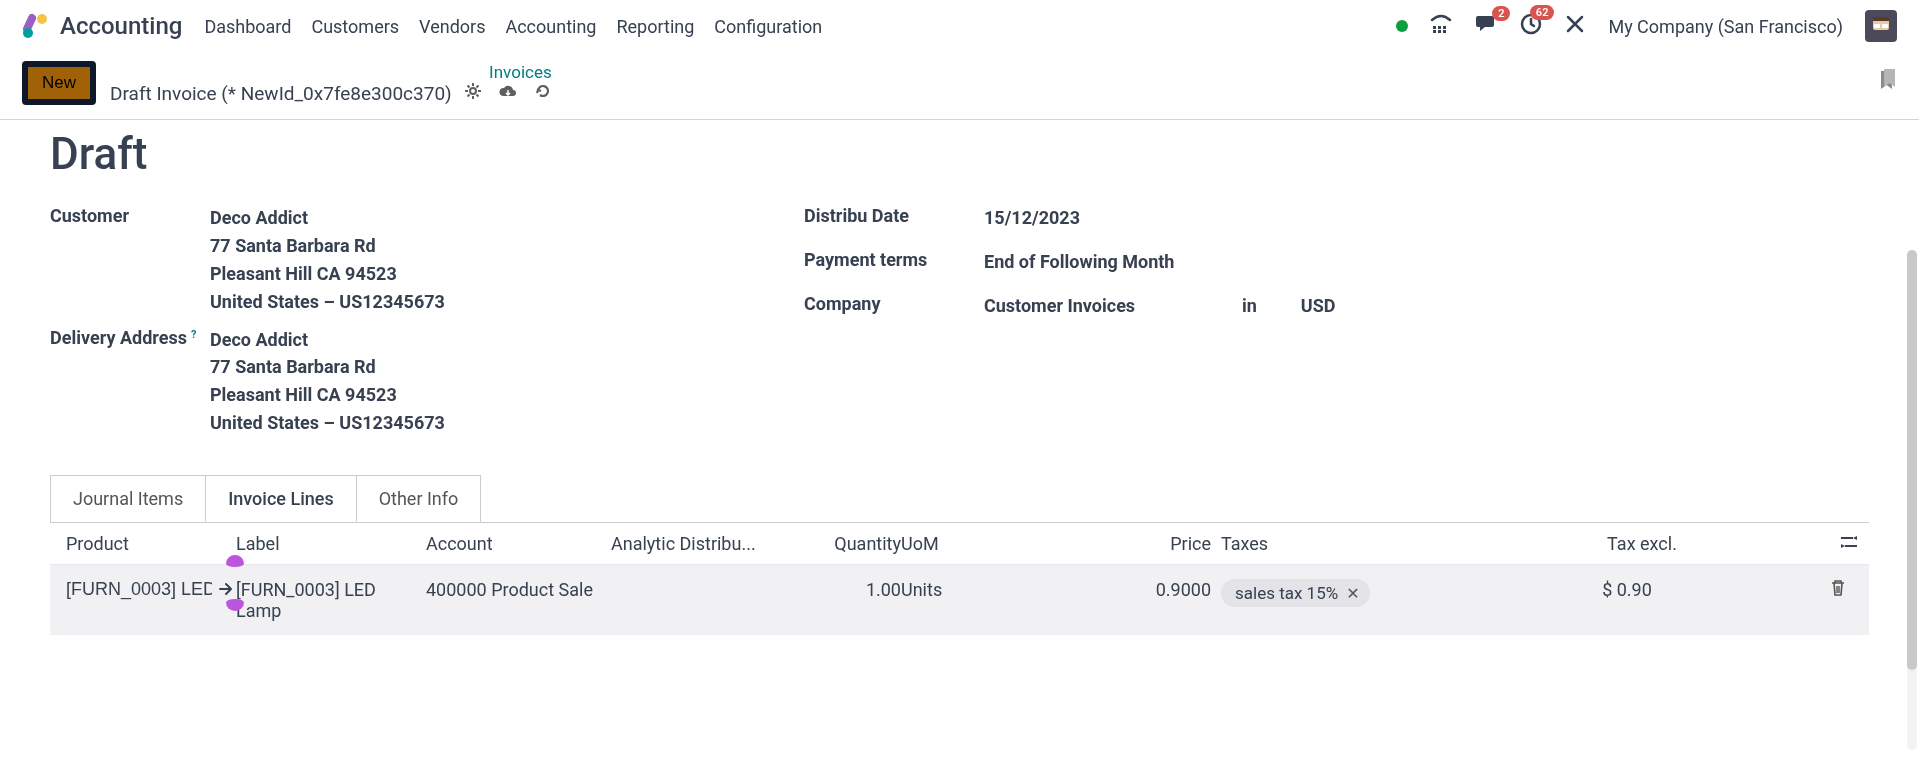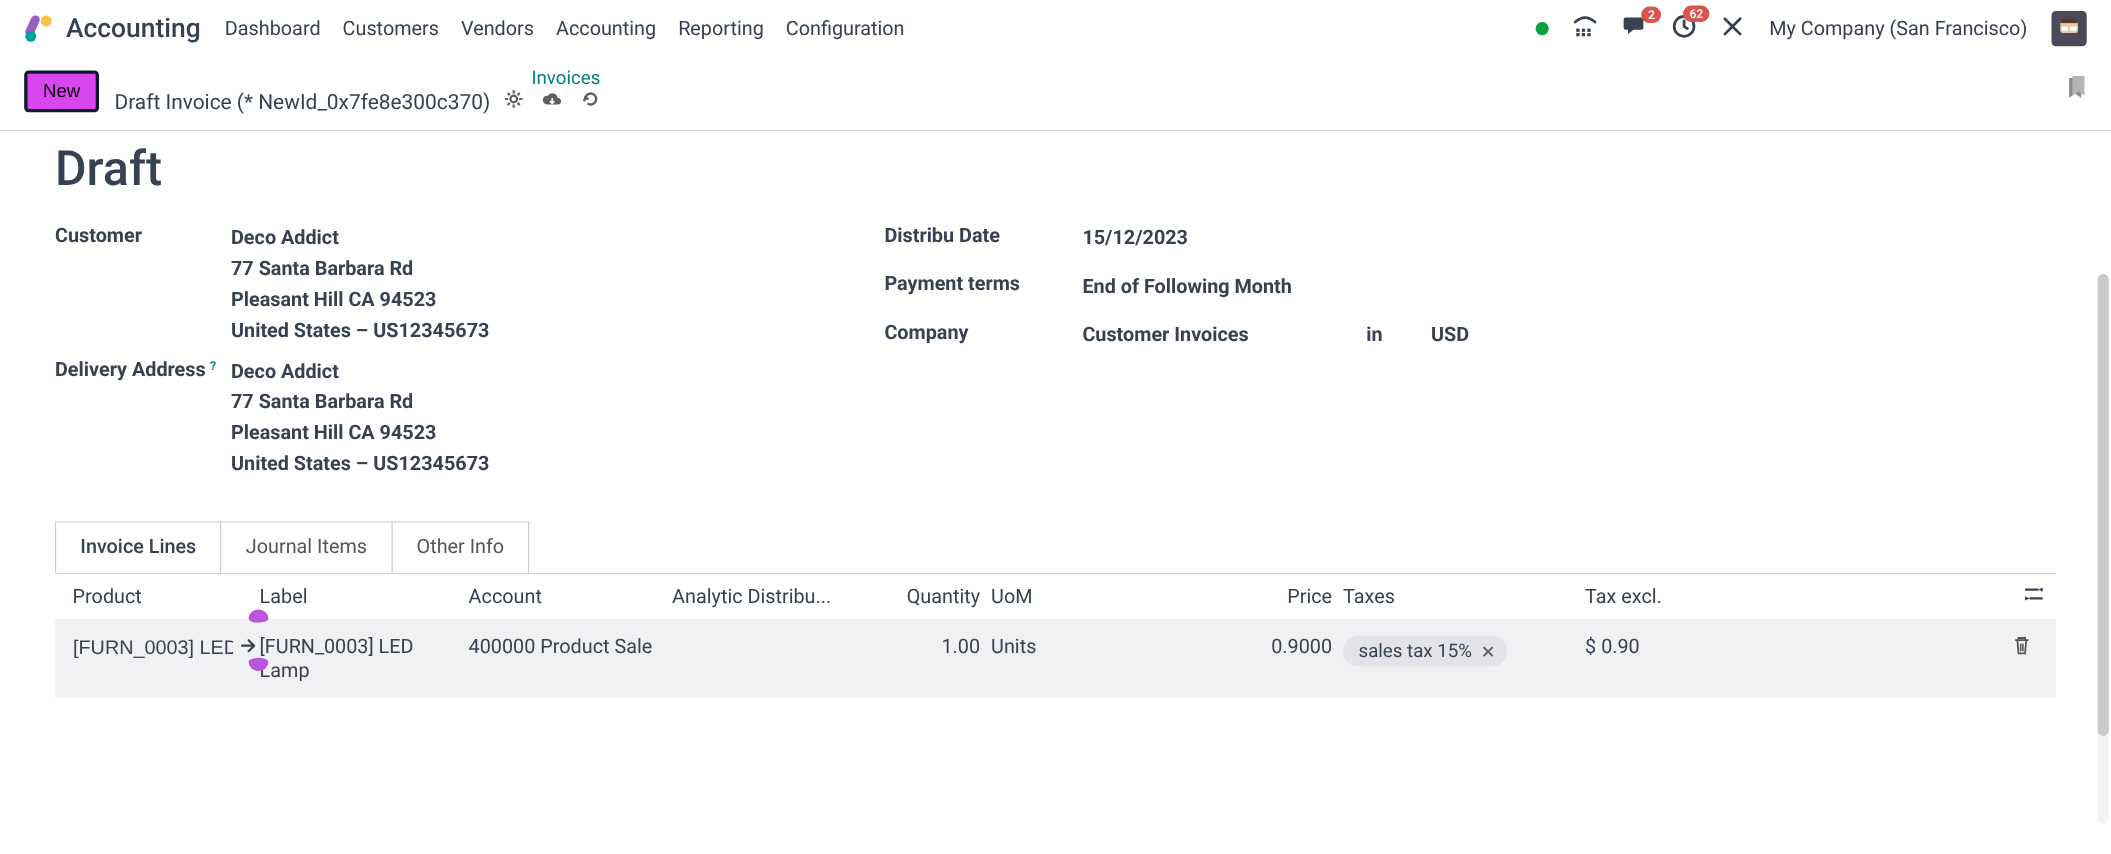--- a/index.html
+++ b/index.html
@@ -11,21 +11,21 @@
 .nav { display: flex; gap: 20px; }
 .nav a { color: #374151; text-decoration: none; font-size: 18px; cursor: pointer; }
 .topbar-right { margin-left: auto; display: flex; align-items: center; gap: 22px; }
 .status-dot { width: 12px; height: 12px; background: #0d9f3f; border-radius: 50%; }
 .icon-btn { position: relative; cursor: pointer; color: #374151; }
 .badge { position: absolute; top: -8px; right: -12px; background: #d9534f; color: #fff; border-radius: 10px; padding: 1px 6px; font-size: 11px; font-weight: 600; }
 .company-name { font-size: 18px; color: #374151; }
 .avatar { width: 32px; height: 32px; border-radius: 4px; background: #4a4a5a; display: flex; align-items: center; justify-content: center; }
 
 .breadcrumb-row { display: flex; align-items: center; padding: 8px 22px 14px; border-bottom: 1px solid #d1d5db; }
-.new-btn { border: 3px solid #0f172a; background: #d946ef; padding: 6px 14px; font-size: 17px; border-radius: 4px; margin-right: 14px; cursor: pointer; }
+.new-btn { border: 6px solid #0f172a; background: #a16207; padding: 6px 14px; font-size: 17px; border-radius: 4px; margin-right: 14px; cursor: pointer; }
 .bc-col { display: flex; flex-direction: column; align-items: flex-end; }
 .bc-link { color: #017e84; font-size: 17px; cursor: pointer; }
 .bc-current { color: #374151; font-size: 19px; display: flex; align-items: center; gap: 12px; }
 .bc-icons { display: flex; gap: 16px; color: #5f5f5f; }
 .bc-icons span { cursor: pointer; }
 .bookmark-icon { margin-left: auto; color: #6b7280; cursor: pointer; }
 
 .content { padding: 8px 50px; position: relative; }
 .title { font-size: 44px; font-weight: 500; margin-bottom: 24px; }
 .form-grid { display: flex; gap: 0; margin-bottom: 30px; }
@@ -43,25 +43,25 @@
 .tab:not(.active) { color: #555; }
 
 .table-wrap { width: 100%; }
 .table-head, .table-row { display: flex; align-items: center; padding: 10px 16px; font-size: 18px; }
 .table-head { color: #374151; border-bottom: 1px solid #e5e7eb; position: relative; }
 .table-row { background: #f1f1f3; padding-top: 14px; padding-bottom: 14px; align-items: flex-start; }
 .c-product { width: 170px; padding-right: 8px; }
 .c-label  { width: 190px; padding-right: 8px; }
 .c-account{ width: 185px; padding-right: 8px; }
 .c-analytic{ width: 200px; padding-right: 8px; }
-.c-qty    { width: 90px; text-align: right; padding-right: 10px; }
+.c-qty    { width: 90px; text-align: right; }
 .c-uom    { width: 120px; }
 .c-price  { width: 200px; text-align: right; padding-right: 10px; }
 .c-taxes  { width: 220px; }
-.c-taxexcl{ flex: 1; text-align: left; padding-right: 10px; }
+.c-taxexcl{ flex: 1; text-align: center; padding-right: 10px; }
 .c-actions{ width: 30px; text-align: center; }
 .settings-corner { position: absolute; right: 10px; top: 10px; cursor: pointer; }
 
 .tax-tag { background: #e3e3e8; border-radius: 14px; padding: 4px 10px 4px 14px; display: inline-flex; align-items: center; gap: 8px; font-size: 17px; }
 .tax-tag .x { cursor: pointer; color: #555; font-size: 16px; }
 .trash { cursor: pointer; color: #555; }
 
 .product-cell { display: flex; align-items: center; gap: 6px; white-space: nowrap; overflow: visible; }
 .product-input { border: none; background: transparent; font-size: 18px; padding: 0; outline: none; color: #374151; }
 .arrow-link { color: #555; cursor: pointer; font-size: 18px; }
@@ -206,22 +206,22 @@
         <div class="field-value">
           <span style="display:inline-block;width:240px;">Customer Invoices</span>
           <span>in</span>
           <span style="margin-left:26px;">USD</span>
         </div>
       </div>
     </div>
   </div>
 
   <div class="tabs">
+    <div class="tab">Journal Items</div>
     <div class="tab active">Invoice Lines</div>
-    <div class="tab">Journal Items</div>
     <div class="tab">Other Info</div>
   </div>
 
   <div class="table-wrap">
     <div class="table-head">
       <div class="c-product">Product</div>
       <div class="c-label">Label</div>
       <div class="c-account">Account</div>
       <div class="c-analytic">Analytic Distribu...</div>
       <div class="c-qty">Quantity</div>

